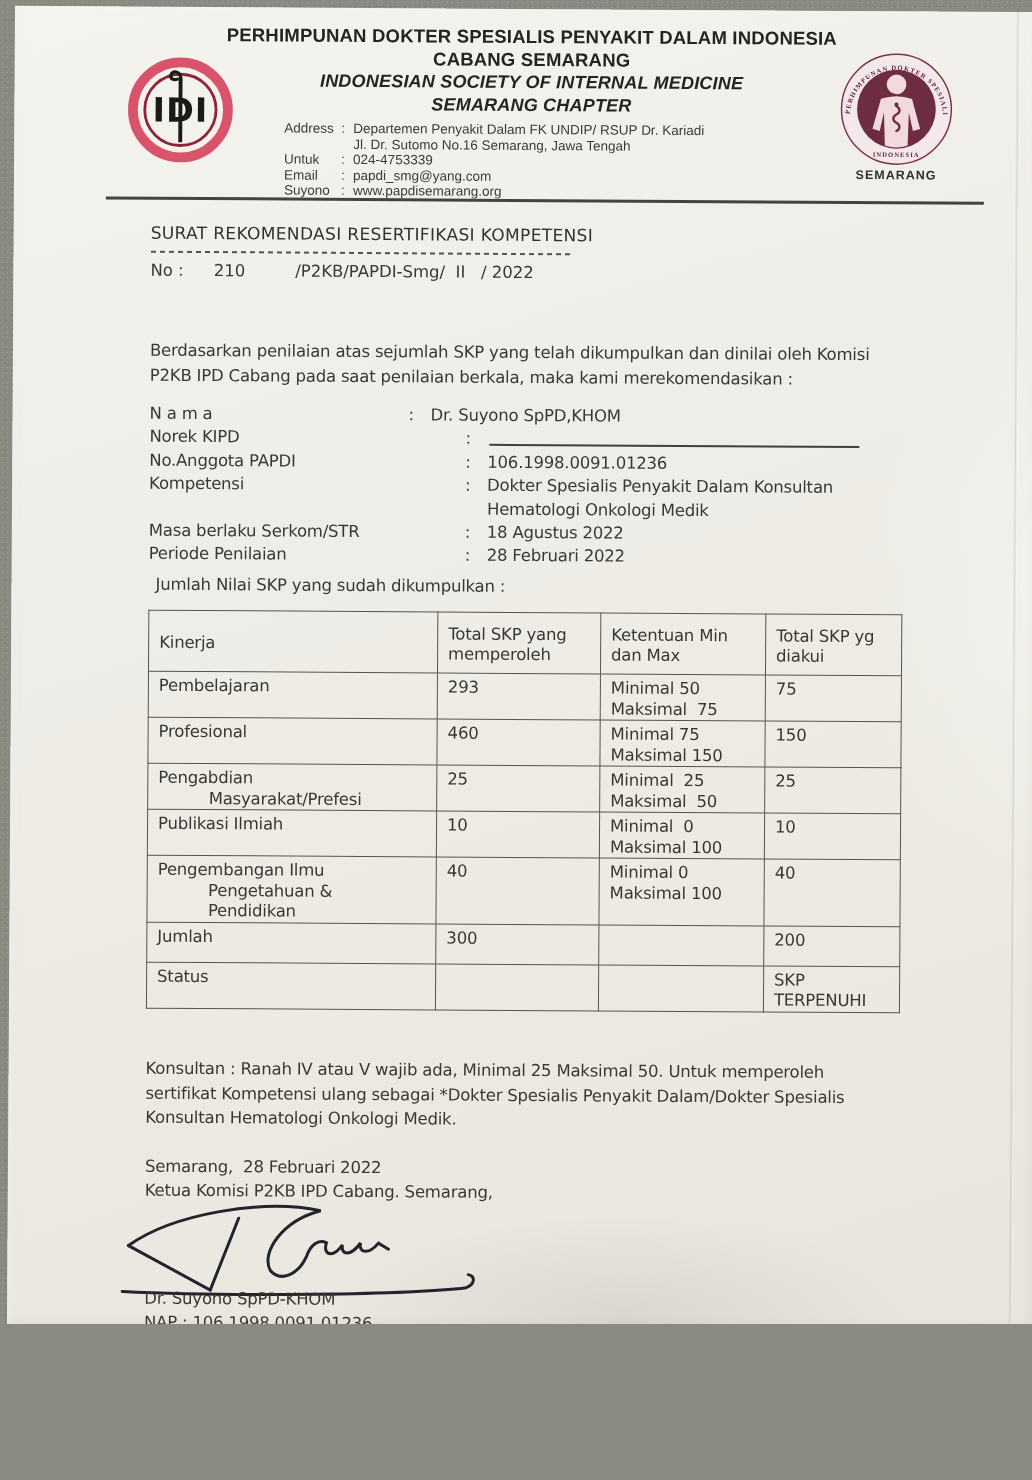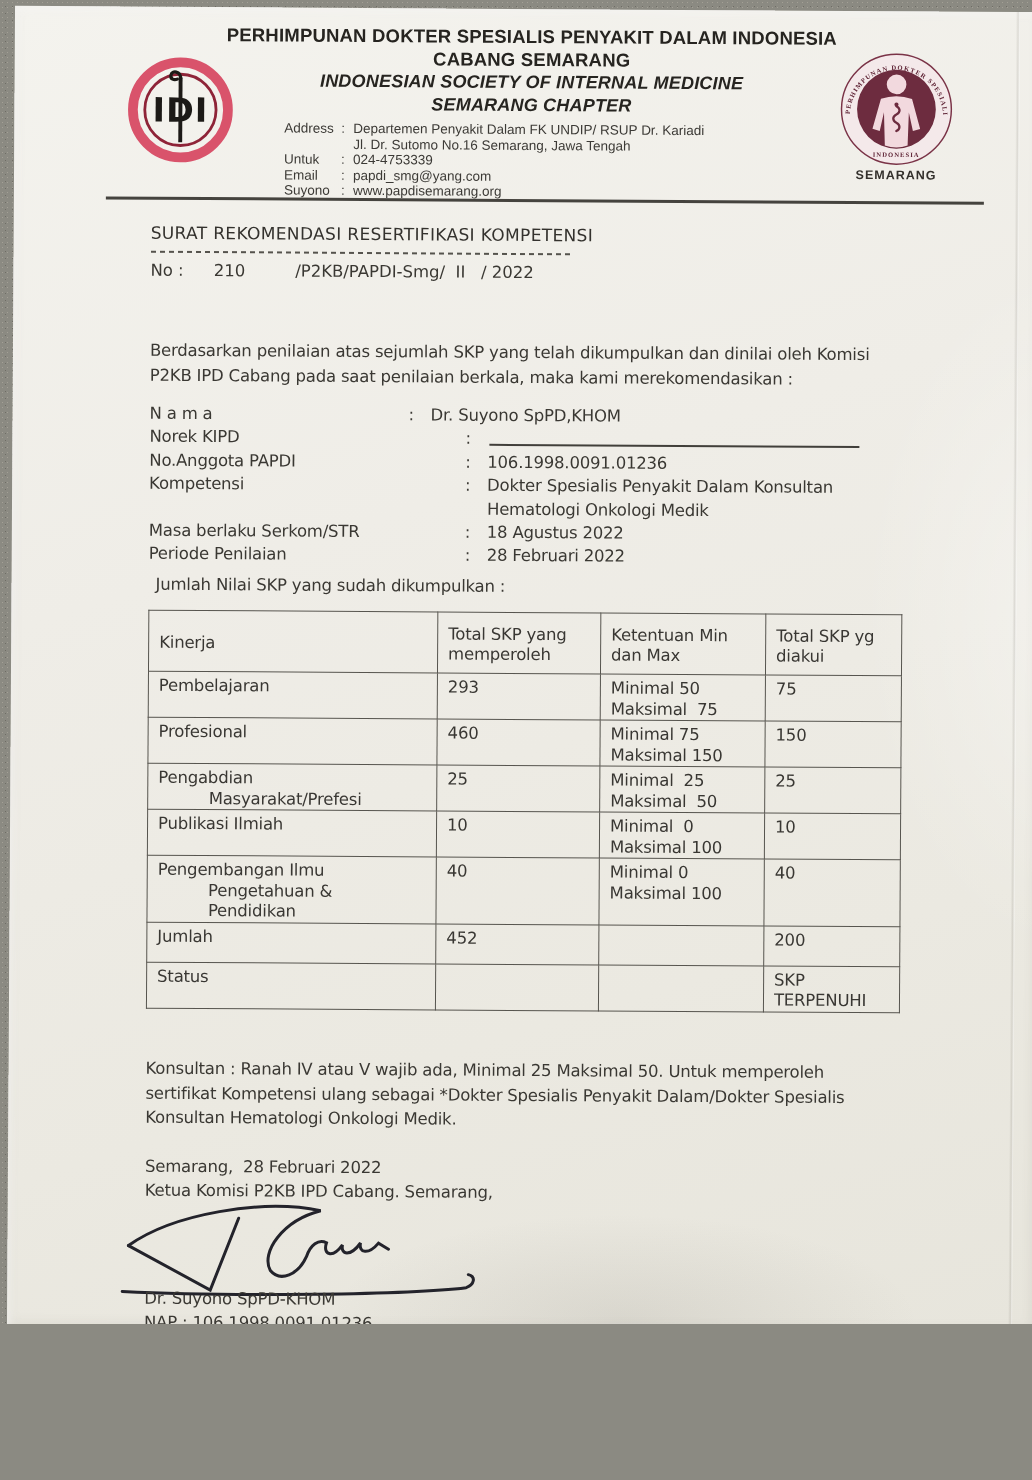--- a/index.html
+++ b/index.html
@@ -251,21 +251,21 @@
             <td>Pengembangan Ilmu
           Pengetahuan &amp;
           Pendidikan</td>
             <td>40</td>
             <td>Minimal 0
 Maksimal 100</td>
             <td>40</td>
           </tr>
           <tr class="r5">
             <td>Jumlah</td>
-            <td>452</td>
+            <td>300</td>
             <td></td>
             <td>200</td>
           </tr>
           <tr class="r6">
             <td>Status</td>
             <td></td>
             <td></td>
             <td>SKP
 TERPENUHI</td>
           </tr>

